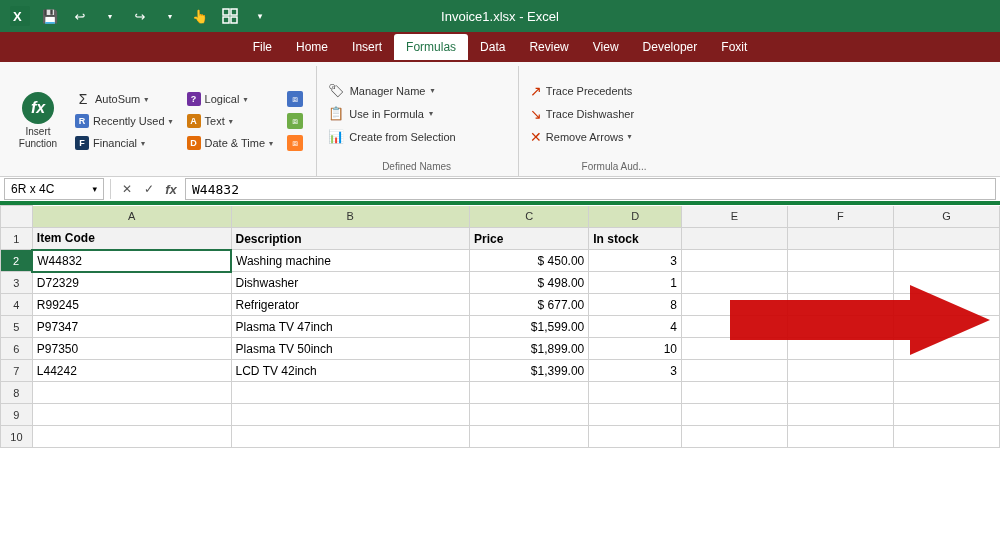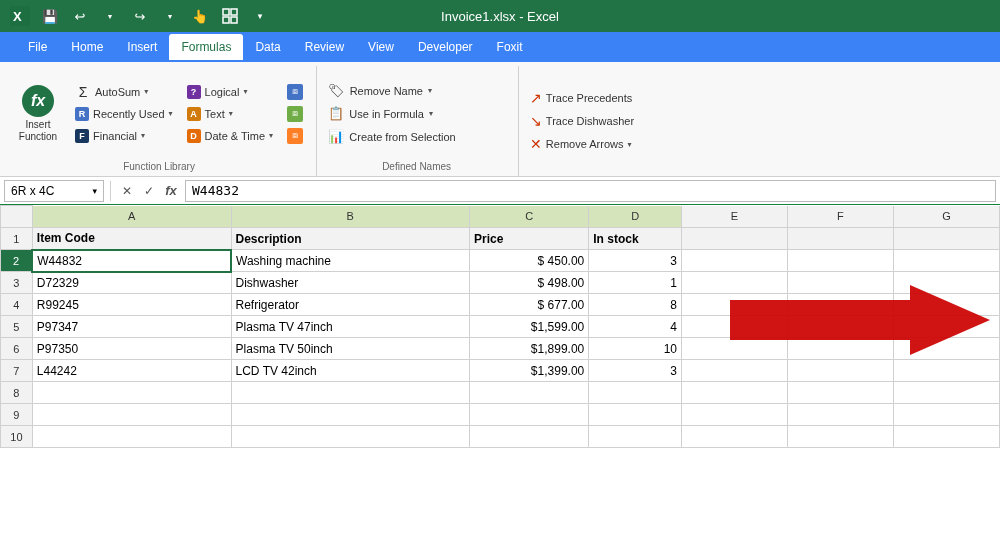--- a/index.html
+++ b/index.html
@@ -24,25 +24,26 @@
       gap: 6px;
     }
     .quick-access-icon {
       width: 24px; height: 24px;
       display: flex; align-items: center; justify-content: center;
       color: white; font-size: 13px;
     }
 
     
     .menu-bar {
-      background: #3b82f6;
+      background: #7f1d1d;
       height: 30px;
       display: flex;
       align-items: center;
       padding: 0 16px;
+      justify-content: center;
     }
     .menu-item {
       color: white;
       padding: 4px 12px;
       font-size: 12px;
       cursor: pointer;
       border-radius: 2px;
       height: 26px;
       display: flex;
       align-items: center;
@@ -223,21 +224,21 @@
       color: #333;
       height: 20px;
       white-space: nowrap;
     }
 
     
     .formula-bar {
       display: flex;
       align-items: center;
       height: 28px;
-      border-bottom: 1px solid #15803d;
+      border-bottom: 4px solid #15803d;
       background: white;
       padding: 0 4px;
       gap: 4px;
     }
 
     .name-box {
       width: 100px;
       height: 22px;
       border: 1px solid #bbb;
       display: flex;
@@ -462,31 +463,30 @@
             <span style="color:white; font-size:9px;">⧈</span>
           </div>
         </div>
         <div class="ribbon-btn">
           <div style="width:16px; height:16px; background:#FF7F27; display:flex; align-items:center; justify-content:center; border-radius:2px;">
             <span style="color:white; font-size:9px;">⧈</span>
           </div>
         </div>
       </div>
     </div>
-    <div class="ribbon-group-label">Function Library</div>
   </div>
 
   <div class="ribbon-group" style="min-width: 200px;">
     <div class="ribbon-group-content" style="flex:1; align-items: center; gap: 6px;">
 
 
       <div class="defined-names-col">
         <div class="dn-btn">
           <span class="dn-icon">🏷</span>
-          <span>Remove Name</span>
+          <span>Manager Name</span>
           <span style="font-size:8px; color:#555;">▾</span>
         </div>
         <div class="dn-btn">
           <span class="dn-icon">📋</span>
           <span>Use in Formula</span>
           <span style="font-size:8px; color:#555;">▾</span>
         </div>
         <div class="dn-btn">
           <span class="dn-icon">📊</span>
           <span>Create from Selection</span>
@@ -507,20 +507,21 @@
           <span style="color:#CC3300; font-size:14px;">↘</span>
           <span>Trace Dishwasher</span>
         </div>
         <div class="fa-btn">
           <span style="color:#CC3300; font-size:14px;">✕</span>
           <span>Remove Arrows</span>
           <span style="font-size:8px; color:#555;">▾</span>
         </div>
       </div>
     </div>
+    <div class="ribbon-group-label">Formula Aud...</div>
   </div>
 
 </div>
 
 <div class="formula-bar">
   <div class="name-box">
     <span>6R x 4C</span>
     <span style="margin-left:auto; font-size:9px;">▾</span>
   </div>
   <div class="formula-bar-sep"></div>

